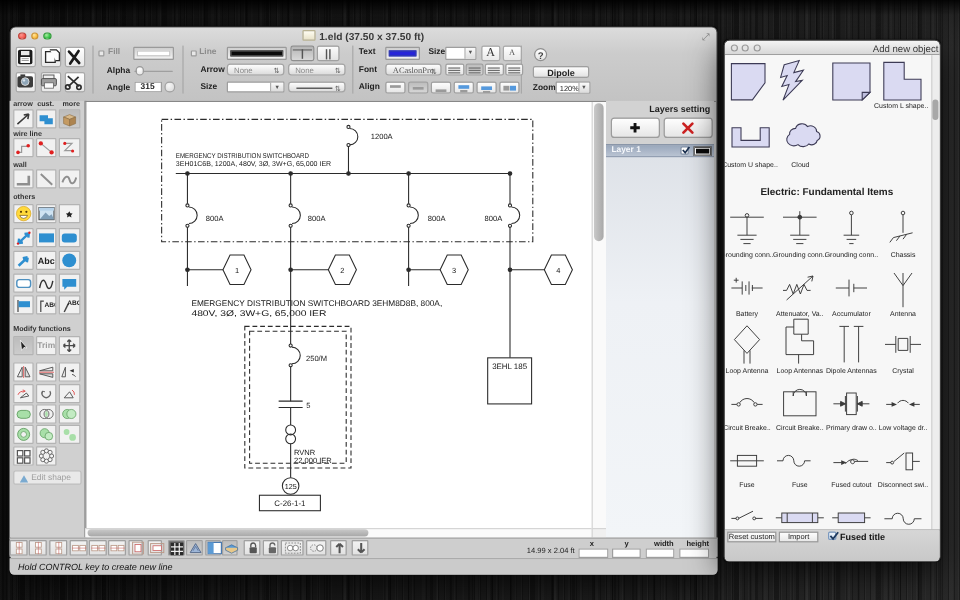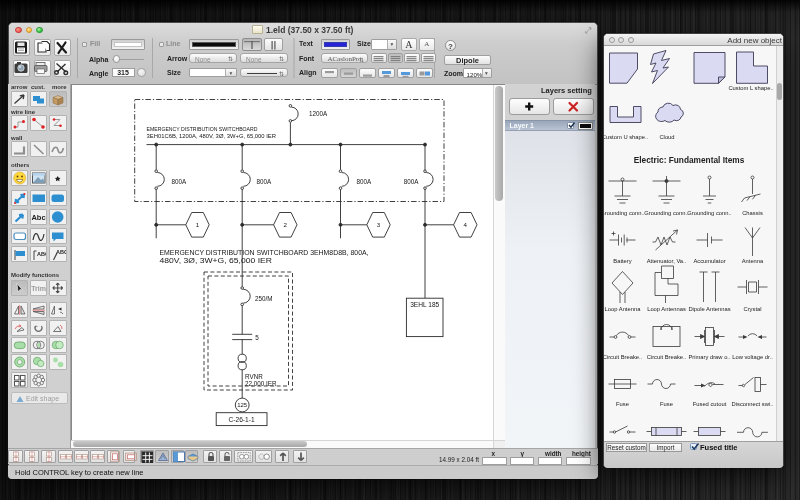--- a/index.html
+++ b/index.html
@@ -566,21 +566,21 @@
 <div class="abs" style="left:505px;top:120.3px;width:89.5px;height:10.5px;background:linear-gradient(#99a7bb,#b9c3d2);border-top:1px solid #8a96a8;border-bottom:1px solid #939fb2;"></div>
 <div class="abs" style="left:509.5px;top:121.8px;font-size:7px;color:#f6f8fb;font-weight:bold;">Layer 1</div>
 <div class="abs" style="left:567px;top:121.7px;width:7px;height:7px;background:#fdfdfd;border:1px solid #7e8da3;border-radius:1.5px;">
     <svg width="9" height="9" style="margin:-2px 0 0 -1px">
       <path d="M2 4 l2 2.2 L7.5 1.5" stroke="#1a3050" stroke-width="1.4" fill="none"></path>
     </svg>
   </div>
 <div class="abs" style="left:577.5px;top:121.9px;width:15.5px;height:8.2px;background:#0a0a0a;border:1px solid #888;box-shadow:inset 0 0 0 1px #fff;"></div>
 <div class="abs" style="left:8px;top:448px;width:590px;height:16px;background:#cecece;border-top:1px solid #a5a5a5;"></div>
 <div class="abs" style="left:8px;top:464.5px;width:590px;height:14px;background:#cbcbcb;border-top:1px solid #ababab;border-radius:0 0 4px 4px;"></div>
-<div class="abs" style="left:15px;top:468px;font-size:7.5px;color:#111;">Hold CONTROL key to create new line</div>
+<div class="abs" style="left:15px;top:468px;font-size:7.5px;color:#111;font-style:italic;">Hold CONTROL key to create new line</div>
 <div class="abs" style="left:7.5px;top:449.5px;width:15px;height:13.5px;background:linear-gradient(#f2f2f2,#e2e2e2);border:1px solid #a0a0a0;border-radius:1px;">
     <svg width="14" height="11.5" viewBox="0 0 14 11.5" style="margin:0 auto">
       <rect x="4.6" y="1" width="4.8" height="4" fill="#fff" stroke="#b98" stroke-width="0.7"></rect>
       <rect x="4.6" y="6.5" width="4.8" height="4" fill="#fff" stroke="#b98" stroke-width="0.7"></rect>
       <path d="M7 0.5 V11" stroke="#c66" stroke-width="0.5"></path>
     </svg>
   </div>
 <div class="abs" style="left:24.3px;top:449.5px;width:15px;height:13.5px;background:linear-gradient(#f2f2f2,#e2e2e2);border:1px solid #a0a0a0;border-radius:1px;">
     <svg width="14" height="11.5" viewBox="0 0 14 11.5" style="margin:0 auto">
       <rect x="4.6" y="1" width="4.8" height="4" fill="#fff" stroke="#b98" stroke-width="0.7"></rect>

